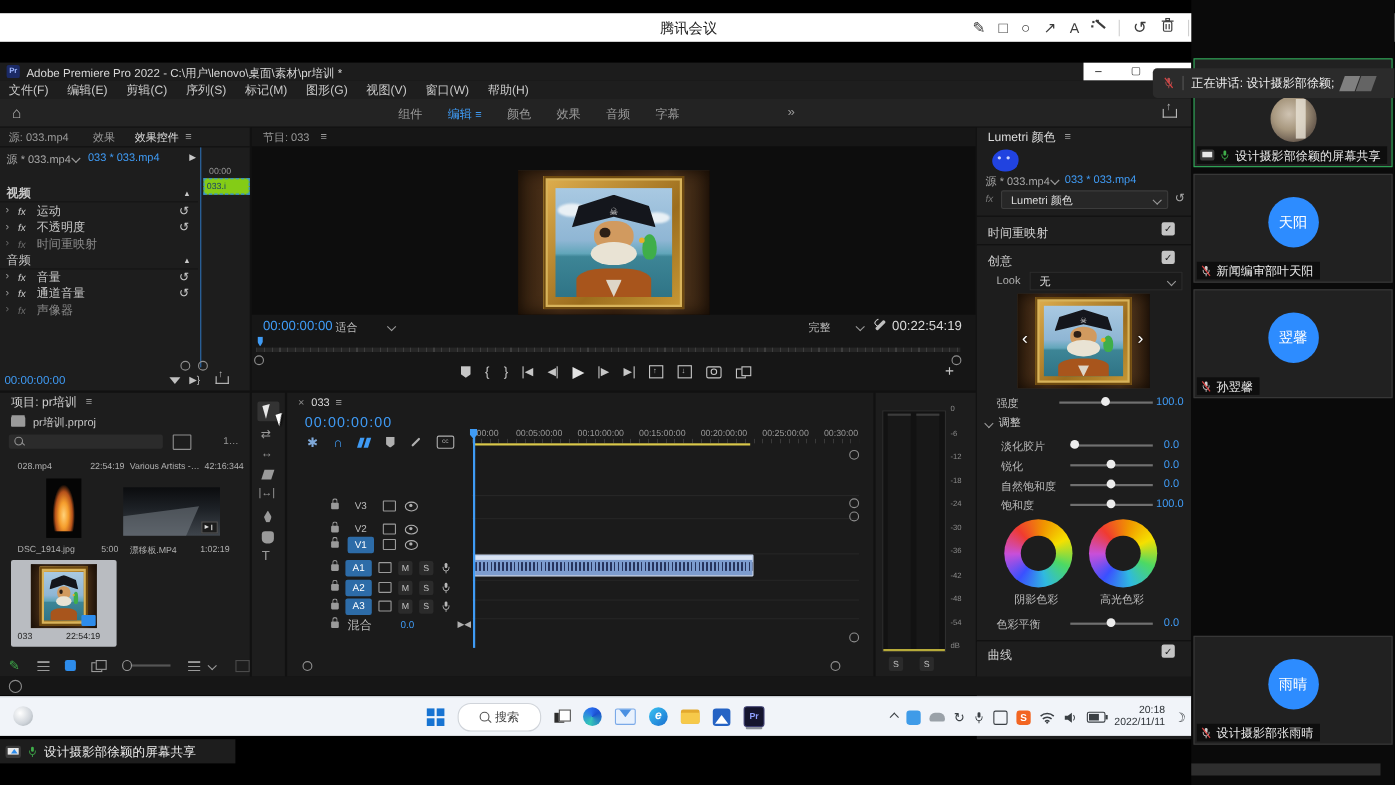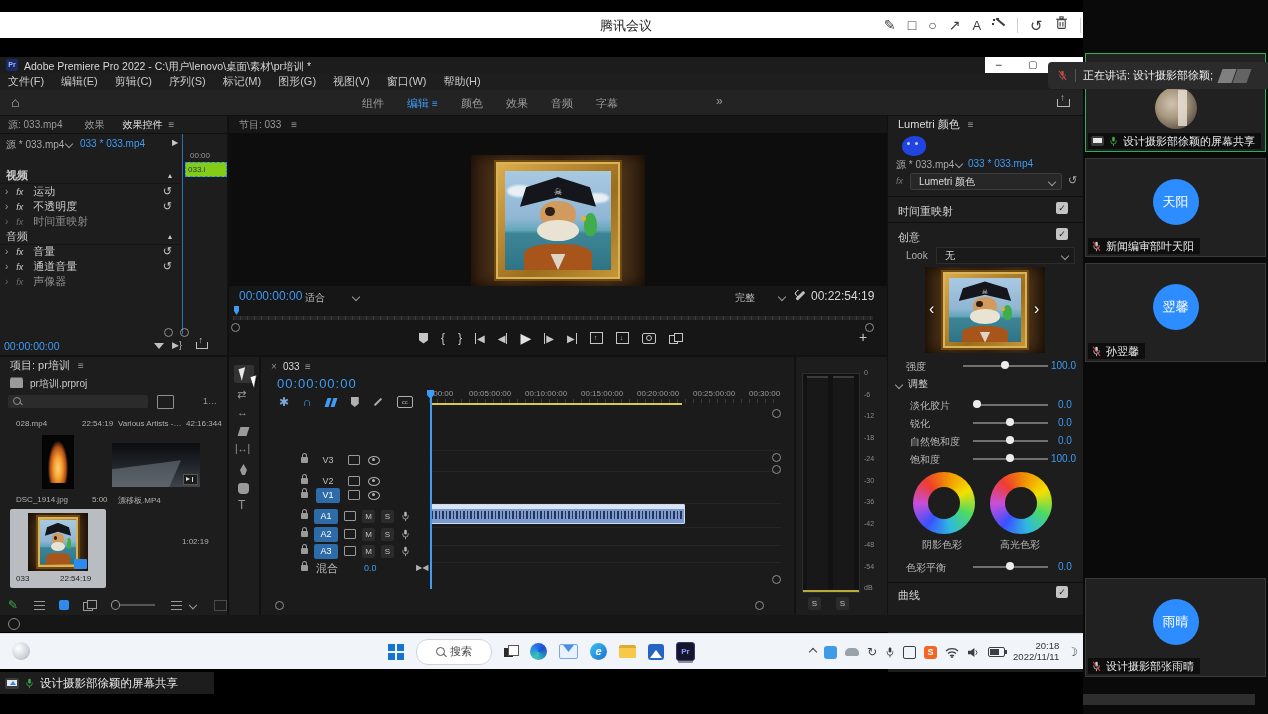--- a/index.html
+++ b/index.html
@@ -406,21 +406,21 @@
         <span style="position:absolute;left:-10px;bottom:-8px;width:70px;height:30px;background:#777d85;transform:skewX(-30deg) rotate(-8deg);opacity:.55;"></span>
         <span style="position:absolute;right:2px;bottom:2px;width:13px;height:9px;background:#1c1c1c;border:1px solid #555;">
             <span style="position:absolute;left:2px;top:2px;width:0;height:0;border-left:4px solid #ddd;border-top:2.5px solid transparent;border-bottom:2.5px solid transparent;"></span>
             <span style="position:absolute;left:8px;top:1.5px;width:1.2px;height:5px;background:#ddd;"></span>
           </span>
       </div>
 
       <span class="t" style="left:16px;top:138px;font-size:8px;color:#b0b0b0;">DSC_1914.jpg</span>
       <span class="t" style="left:92px;top:138px;font-size:8px;color:#b0b0b0;">5:00</span>
       <span class="t" style="left:118px;top:138px;font-size:8px;color:#b0b0b0;">漂移板.MP4</span>
-      <span class="t" style="left:182px;top:138px;font-size:8px;color:#b0b0b0;margin-top:42px;">1:02:19</span>
+      <span class="t" style="left:182px;top:138px;font-size:8px;color:#b0b0b0;">1:02:19</span>
 
       <div class="a" style="left:10px;top:152px;width:96px;height:79px;background:#b9bcc1;border-radius:2px;">
         <div class="painting" style="left:18px;top:4px;width:60px;height:58px;">
           <div class="p-frame">
               <div class="p-canvas">
             <div class="p-coat"></div>
                 <div class="p-face"></div>
                 <div class="p-beard"></div>
             <div class="p-hat"></div>
                 <div class="p-patch"></div>

